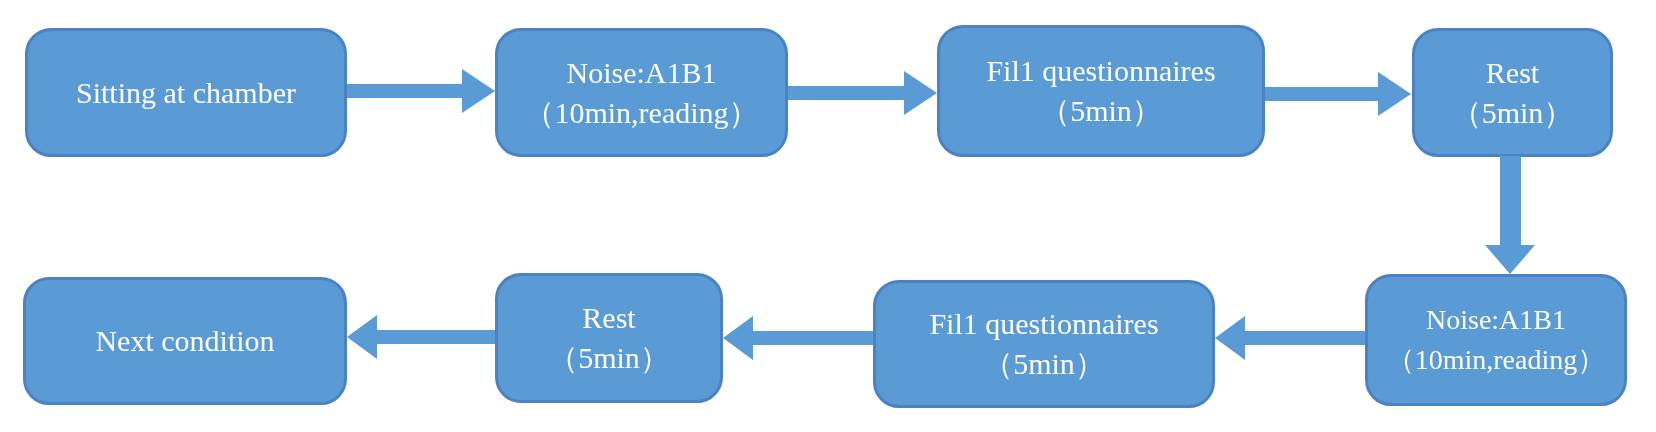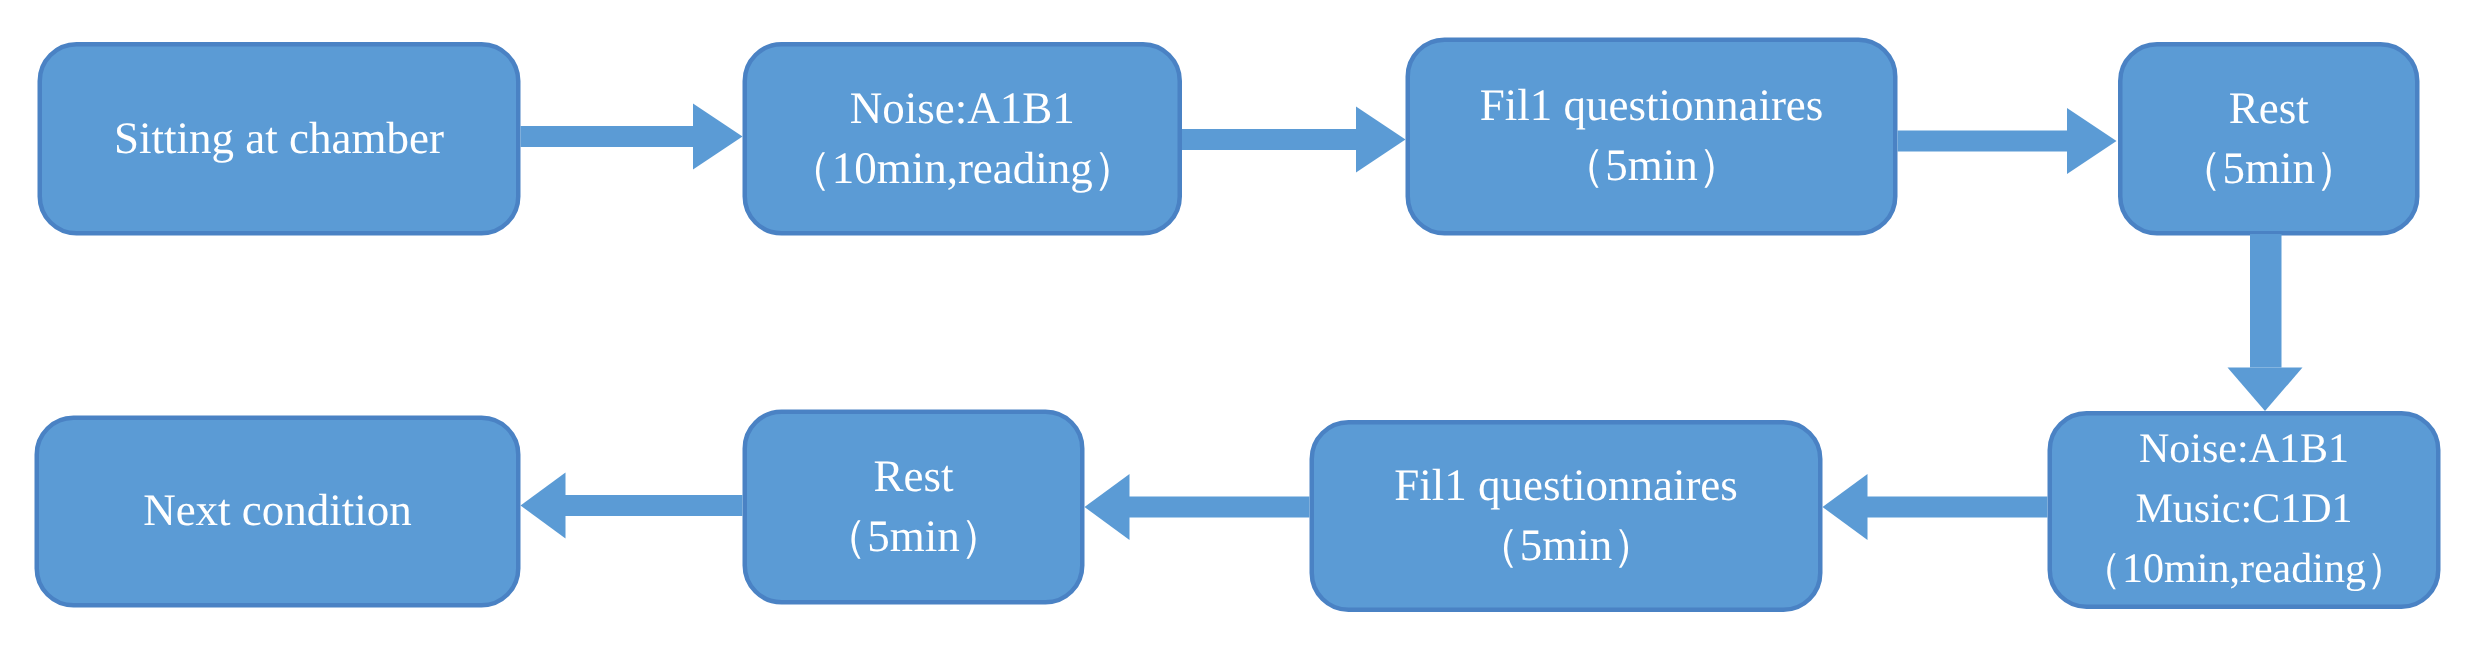--- a/index.html
+++ b/index.html
@@ -74,21 +74,20 @@
     <span>（5min）</span>
   </div>
 
   <div class="node" style="left:1412px; top:28px; width:201px; height:129px;">
     <span>Rest</span>
     <span>（5min）</span>
   </div>
 
   <div class="node" style="left:1365px; top:274px; width:262px; height:132px; font-size:28px;">
     <span>Noise:A1B1</span>
-    <span>Music:C1D1</span>
     <span>（10min,reading）</span>
   </div>
 
   <div class="node" style="left:873px; top:280px; width:342px; height:128px;">
     <span>Fil1 questionnaires</span>
     <span>（5min）</span>
   </div>
 
   <div class="node" style="left:495px; top:273px; width:228px; height:130px;">
     <span>Rest</span>

